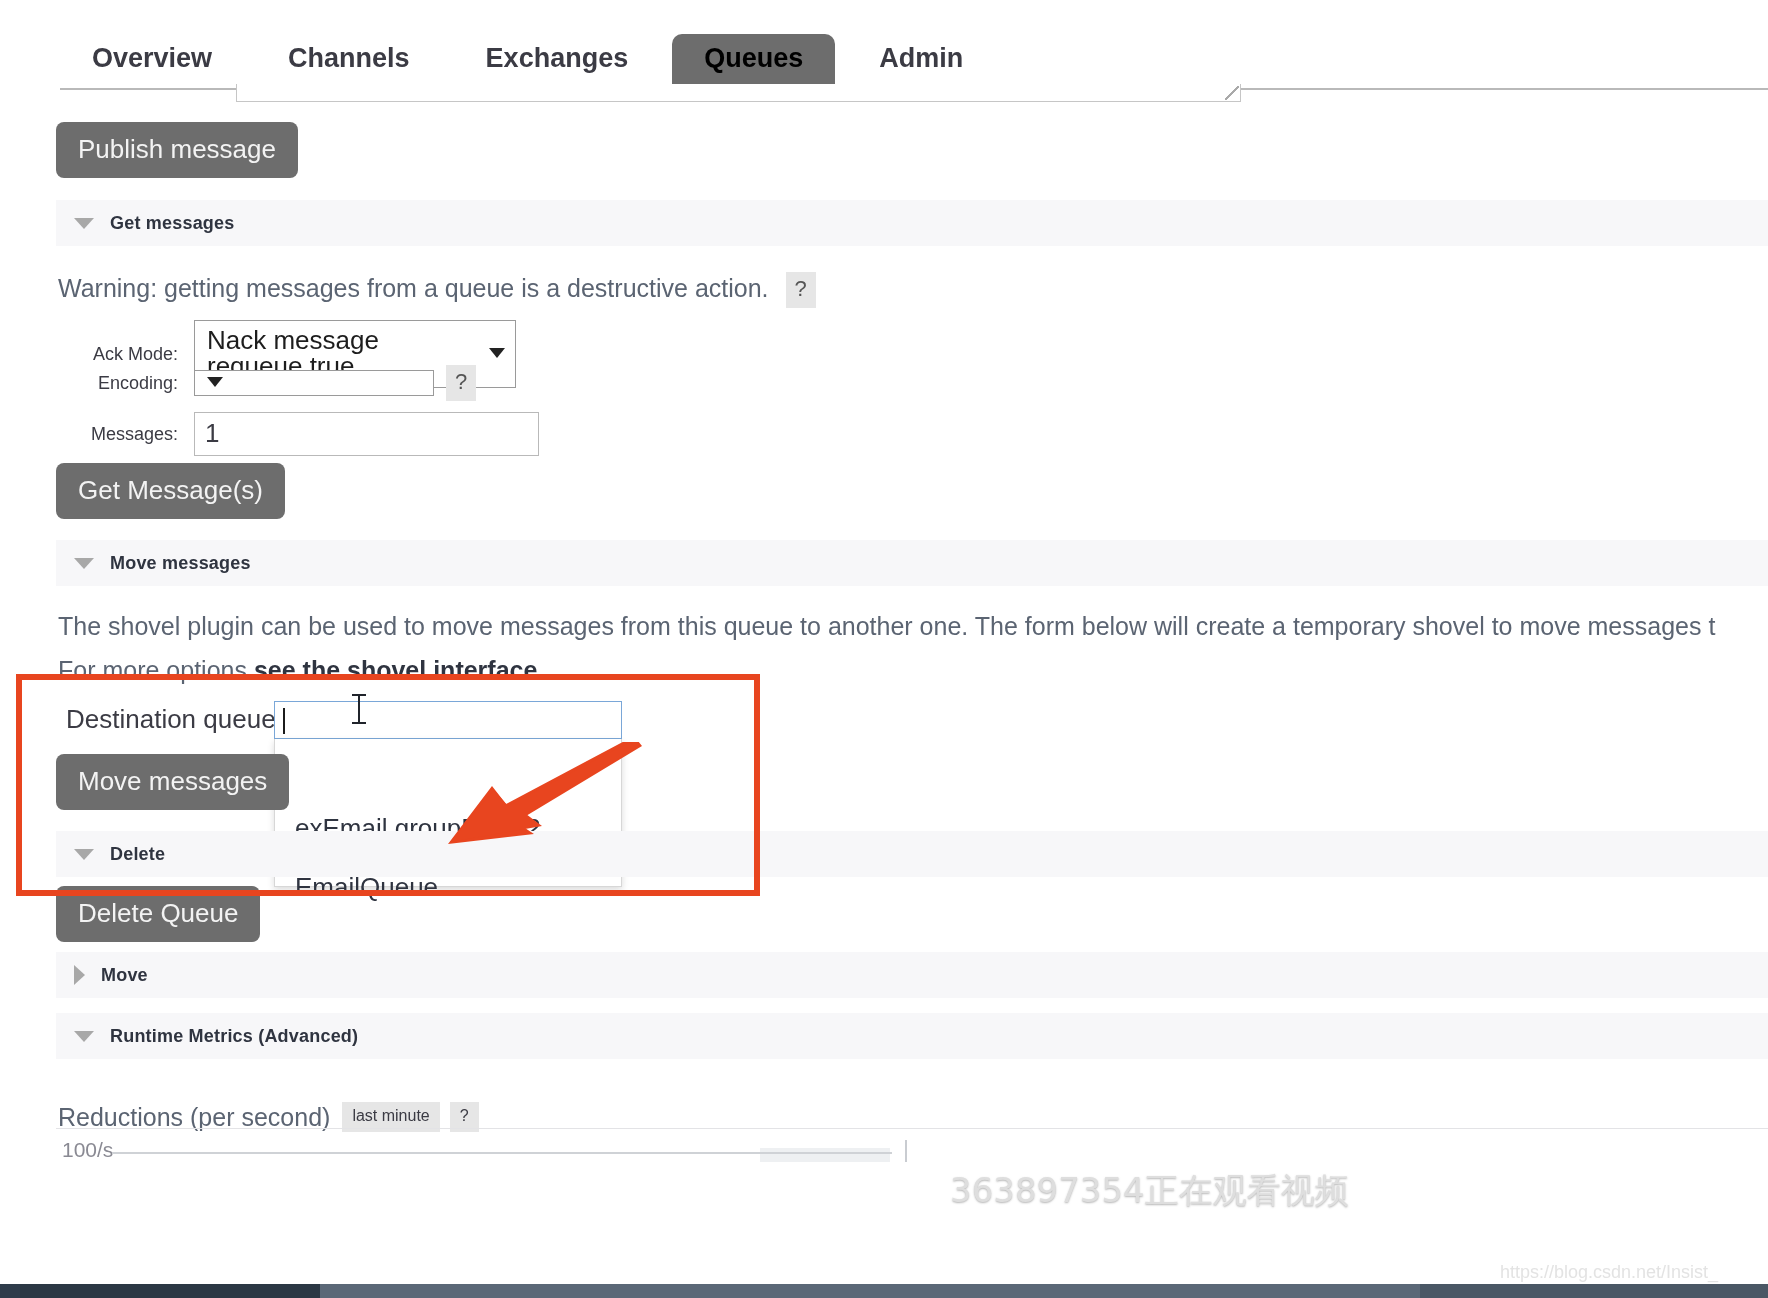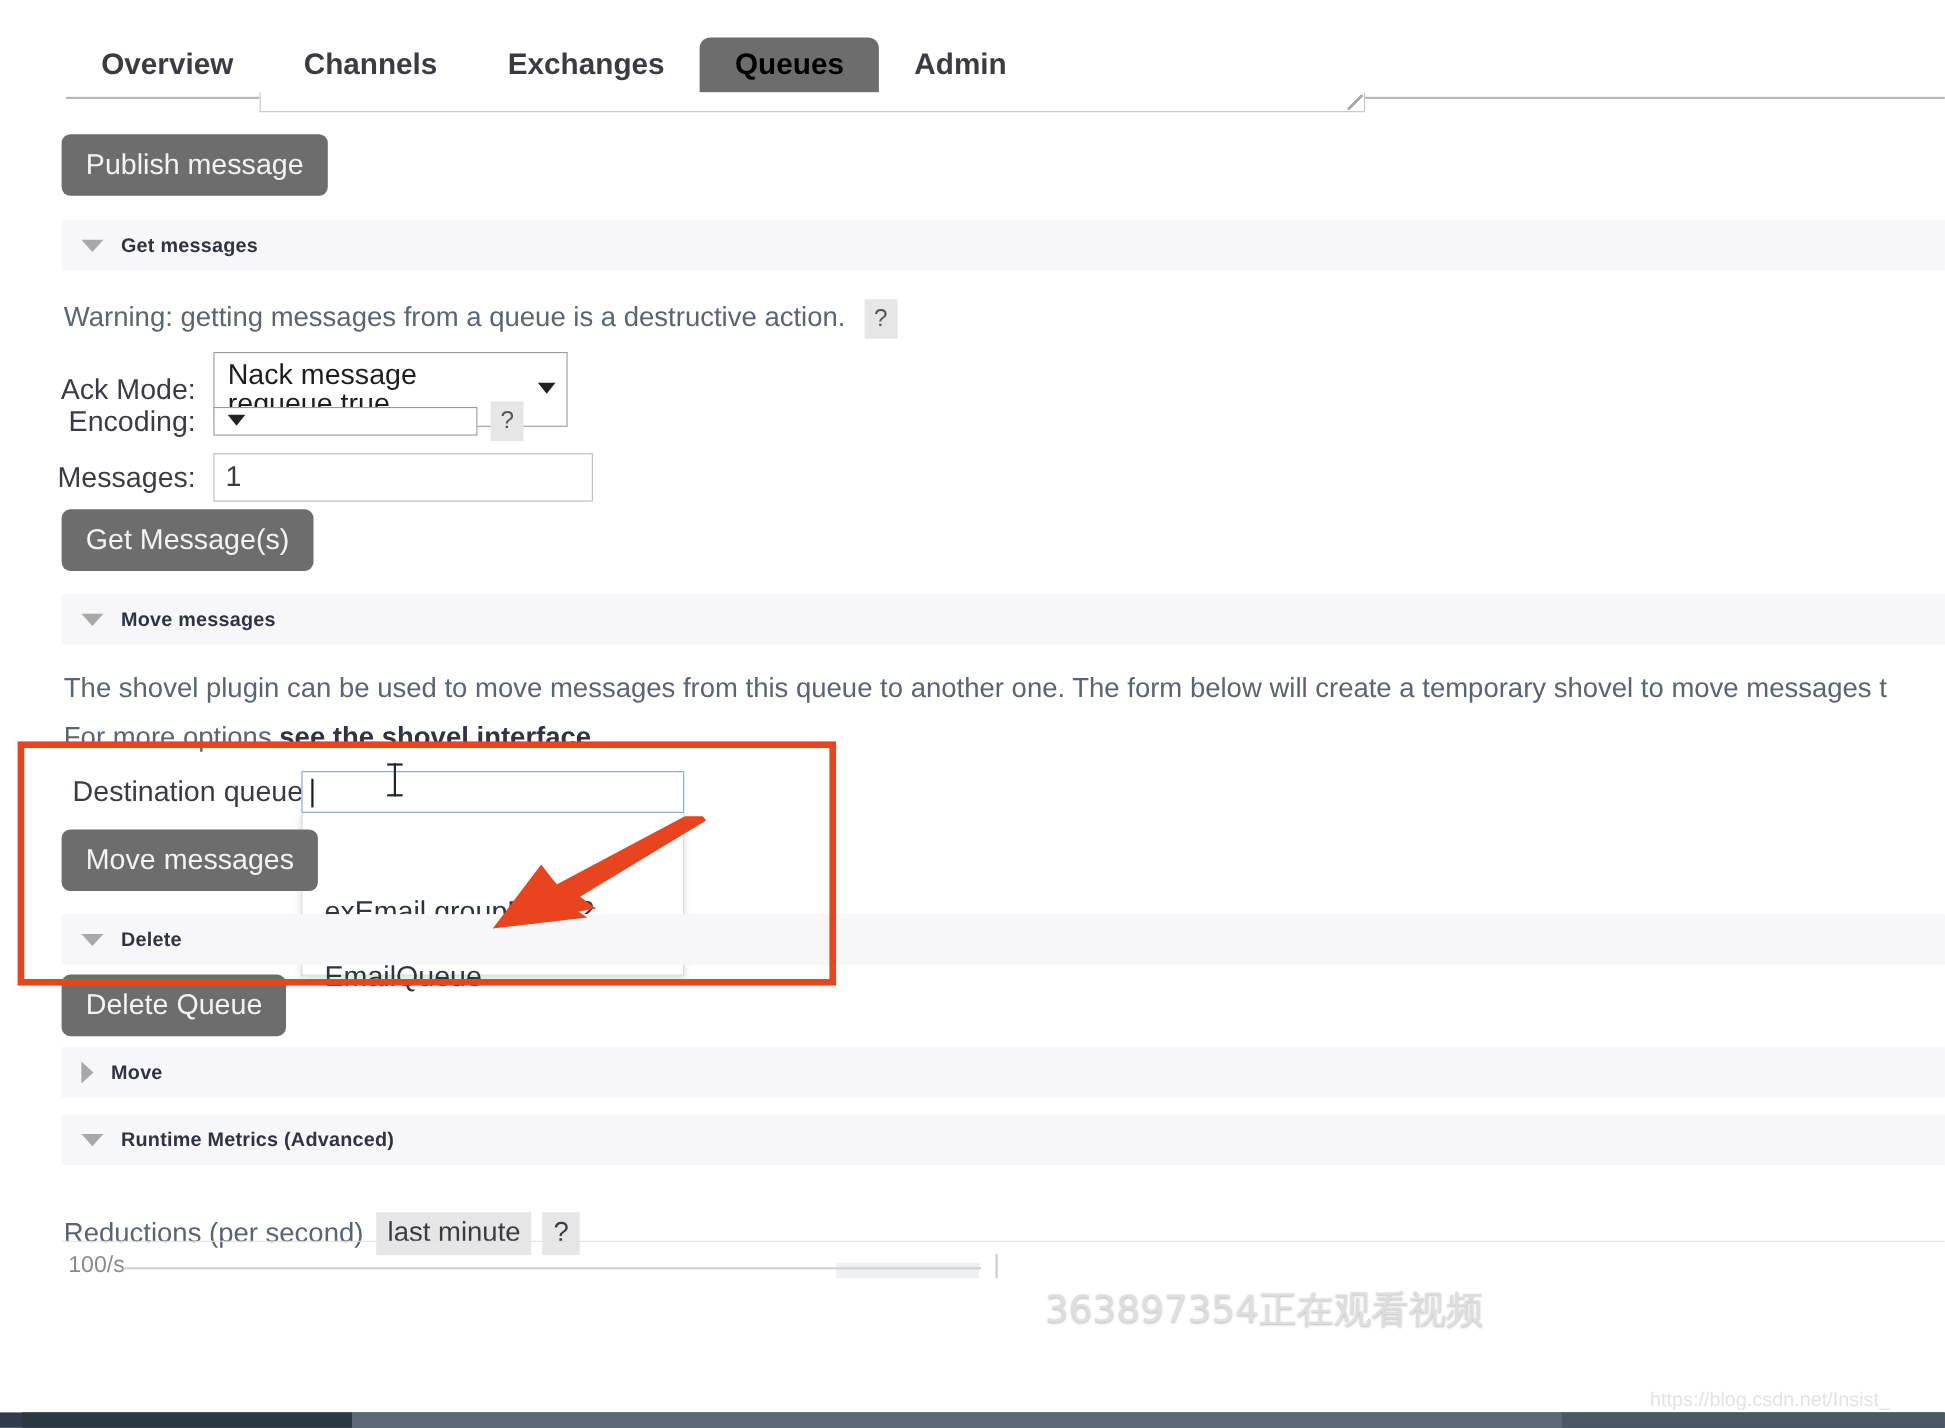--- a/index.html
+++ b/index.html
@@ -11,21 +11,21 @@
     overflow:hidden;
     position:relative;
   }
 
   
   .navbar{
     position:absolute;left:0;top:0;width:1768px;height:90px;
   }
   .nav-tabs{
     position:absolute;left:60px;top:34px;
-    display:flex;align-items:flex-end;gap:0;
+    display:flex;align-items:flex-end;gap:12px;
   }
   .nav-tab{
     font-size:27px;font-weight:bold;color:#3b3b44;
     padding:11px 32px 12px 32px;
     border-radius:10px 10px 0 0;
     line-height:1;
     white-space:nowrap;
     cursor:pointer;
     background:transparent;
   }
@@ -89,21 +89,21 @@
 
   .qmark{
     display:inline-block;background:#e6e6e6;color:#555;
     font-size:22px;line-height:1;padding:6px 9px 8px 9px;
     vertical-align:middle;
   }
 
   
   .frow{position:absolute;display:flex;align-items:center;}
   .flabel{
-    font-size:26px;color:#3b3b44;text-align:right;width:146px;
+    font-size:18px;color:#3b3b44;text-align:right;width:146px;
     padding-right:16px;box-sizing:border-box;white-space:nowrap;
   }
   .fselect{
     border:1px solid #9a9a9a;background:#fff;
     font-size:26px;color:#1d1d1d;
     padding:6px 10px 8px 12px;
     display:flex;align-items:center;gap:16px;
     line-height:1;cursor:pointer;box-sizing:border-box;
   }
   .caret{
@@ -165,21 +165,21 @@
   }
 
   
   .metric-line{
     position:absolute;left:58px;top:1102px;
     font-size:25px;color:#5b6472;white-space:nowrap;
     display:flex;align-items:center;gap:0;
   }
   .pill{
     background:#e6e6e6;color:#3b3b44;padding:6px 10px 8px 10px;
-    margin-left:12px;line-height:1;font-size:25px;cursor:pointer;
+    margin-left:12px;line-height:1;font-size:16px;cursor:pointer;
   }
   .pill.q{margin-left:10px;}
   .metric-rule{
     position:absolute;left:56px;top:1128px;width:1712px;height:1px;background:#e3e3e6;
   }
   .axis-label{
     position:absolute;left:62px;top:1138px;font-size:21px;color:#8a8a93;
   }
   .chart-rule{
     position:absolute;left:112px;top:1152px;width:780px;height:2px;background:#cfd2d6;

